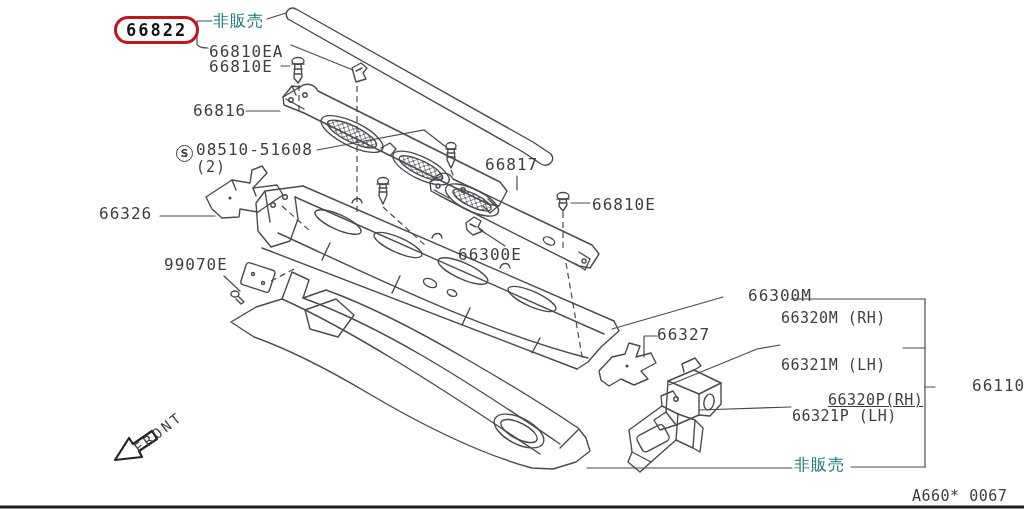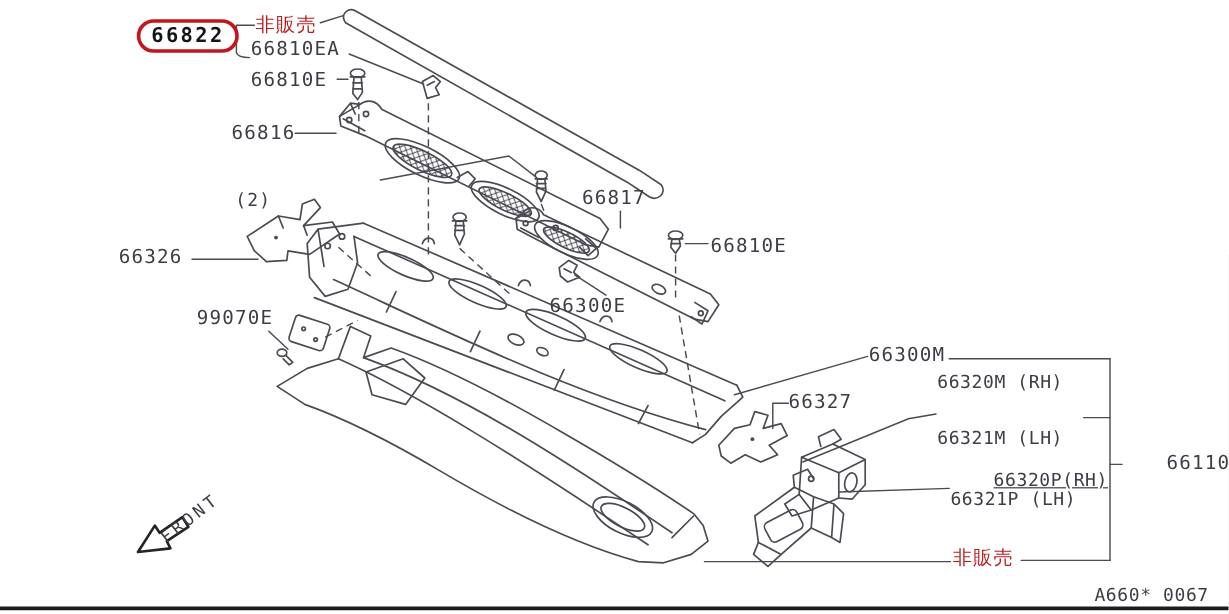--- a/index.html
+++ b/index.html
@@ -1,21 +1,21 @@
 <!DOCTYPE html>
 <html><head>
 <meta charset="utf-8">
 <style>
   html,body{margin:0;padding:0;background:#e9e9e9;}
   #stage{position:relative;width:1024px;height:512px;background:#ffffff;overflow:hidden;
          font-family:"DejaVu Sans Mono","Liberation Mono",monospace;}
   svg{position:absolute;left:0;top:0;}
   .lbl{position:absolute;font:16px/1.1 "DejaVu Sans Mono","Liberation Mono",monospace;
        color:#3d3d45;letter-spacing:1px;white-space:nowrap;}
-  .kanji{font-family:"DejaVu Sans",sans-serif;letter-spacing:1px;font-size:16px;color:#b91c1c;}
+  .kanji{font-family:"DejaVu Sans",sans-serif;letter-spacing:1px;font-size:16px;color:#0f766e;}
   .pill{position:absolute;left:114px;top:16px;border:3px solid #c3161c;border-radius:16px;
         padding:3px 9px 2px 9px;font:bold 17px/1 "DejaVu Sans Mono","Liberation Mono",monospace;
         color:#151515;letter-spacing:2px;background:#fff;}
   .circ{display:inline-block;width:15px;height:15px;border:1.6px solid #3d3d45;border-radius:50%;
         font:bold 11px/15px "DejaVu Sans","Liberation Sans",sans-serif;text-align:center;
         vertical-align:-2px;margin-right:3px;letter-spacing:0;}
   .front{position:absolute;left:136px;top:443px;transform:rotate(-38deg);transform-origin:0 50%;
          font:14px/1 "DejaVu Sans Mono","Liberation Mono",monospace;color:#3e3e46;letter-spacing:3px;}
   .small{font-size:15px;}
 </style>
@@ -188,30 +188,33 @@
 
     <path d="M190,31 H197" stroke="#c3161c" stroke-width="2.6"></path>
 
     <path d="M115,460 L129,438 L133,444 L152,431 L157,439 L139,451 L142,457 Z" fill="#ffffff" stroke="#242424" stroke-width="2.2" stroke-linejoin="round"></path>
 
     <path d="M0,507 H1024" stroke="#1c1c1c" stroke-width="3"></path>
   </svg>
 
   <div class="pill">66822</div>
   <div class="lbl kanji" style="left:213px;top:12px;">非販売</div>
-  <div class="lbl" style="left:209px;top:32px;">66810EA</div>
+  <div class="lbl" style="left:209px;top:43px;">66810EA</div>
   <div class="lbl" style="left:209px;top:58px;">66810E</div>
   <div class="lbl" style="left:193px;top:102px;">66816</div>
+  <div class="lbl" style="left:176px;top:141px;">
+    <span class="circ">S</span><span>08510-51608</span>
+  </div>
   <div class="lbl small" style="left:196px;top:159px;">(2)</div>
   <div class="lbl" style="left:99px;top:205px;">66326</div>
   <div class="lbl" style="left:164px;top:256px;">99070E</div>
   <div class="lbl" style="left:485px;top:156px;">66817</div>
   <div class="lbl" style="left:592px;top:196px;">66810E</div>
   <div class="lbl" style="left:458px;top:246px;">66300E</div>
-  <div class="lbl" style="left:724px;top:287px;">66300M</div>
+  <div class="lbl" style="left:748px;top:287px;">66300M</div>
   <div class="lbl" style="left:657px;top:326px;">66327</div>
   <div class="lbl small" style="left:781px;top:310px;letter-spacing:0.5px;">66320M (RH)</div>
   <div class="lbl small" style="left:781px;top:346px;letter-spacing:0.5px;margin-top:11px;">66321M (LH)</div>
   <div class="lbl small" style="left:828px;top:392px;letter-spacing:0.5px;text-decoration:underline;">66320P(RH)</div>
   <div class="lbl small" style="left:792px;top:408px;letter-spacing:0.5px;">66321P (LH)</div>
   <div class="lbl" style="left:972px;top:377px;">66110</div>
   <div class="lbl kanji" style="left:794px;top:456px;">非販売</div>
   <div class="lbl small" style="left:912px;top:488px;letter-spacing:0.5px;">A660* 0067</div>
   <div class="front">FRONT</div>
 

